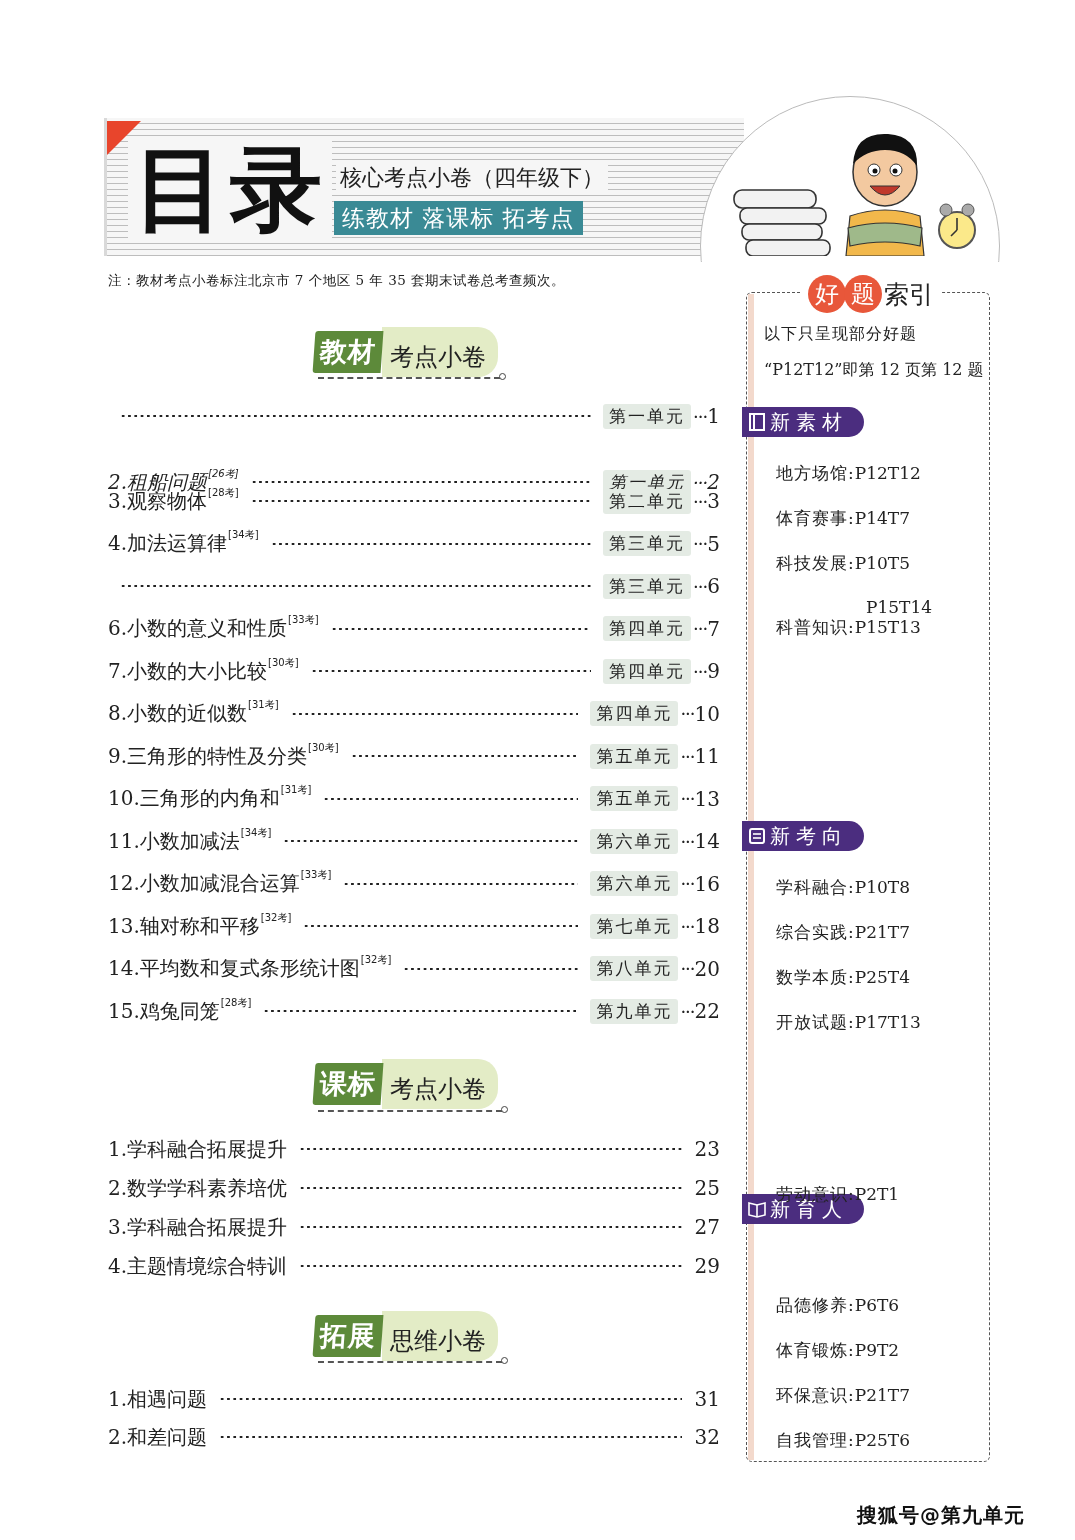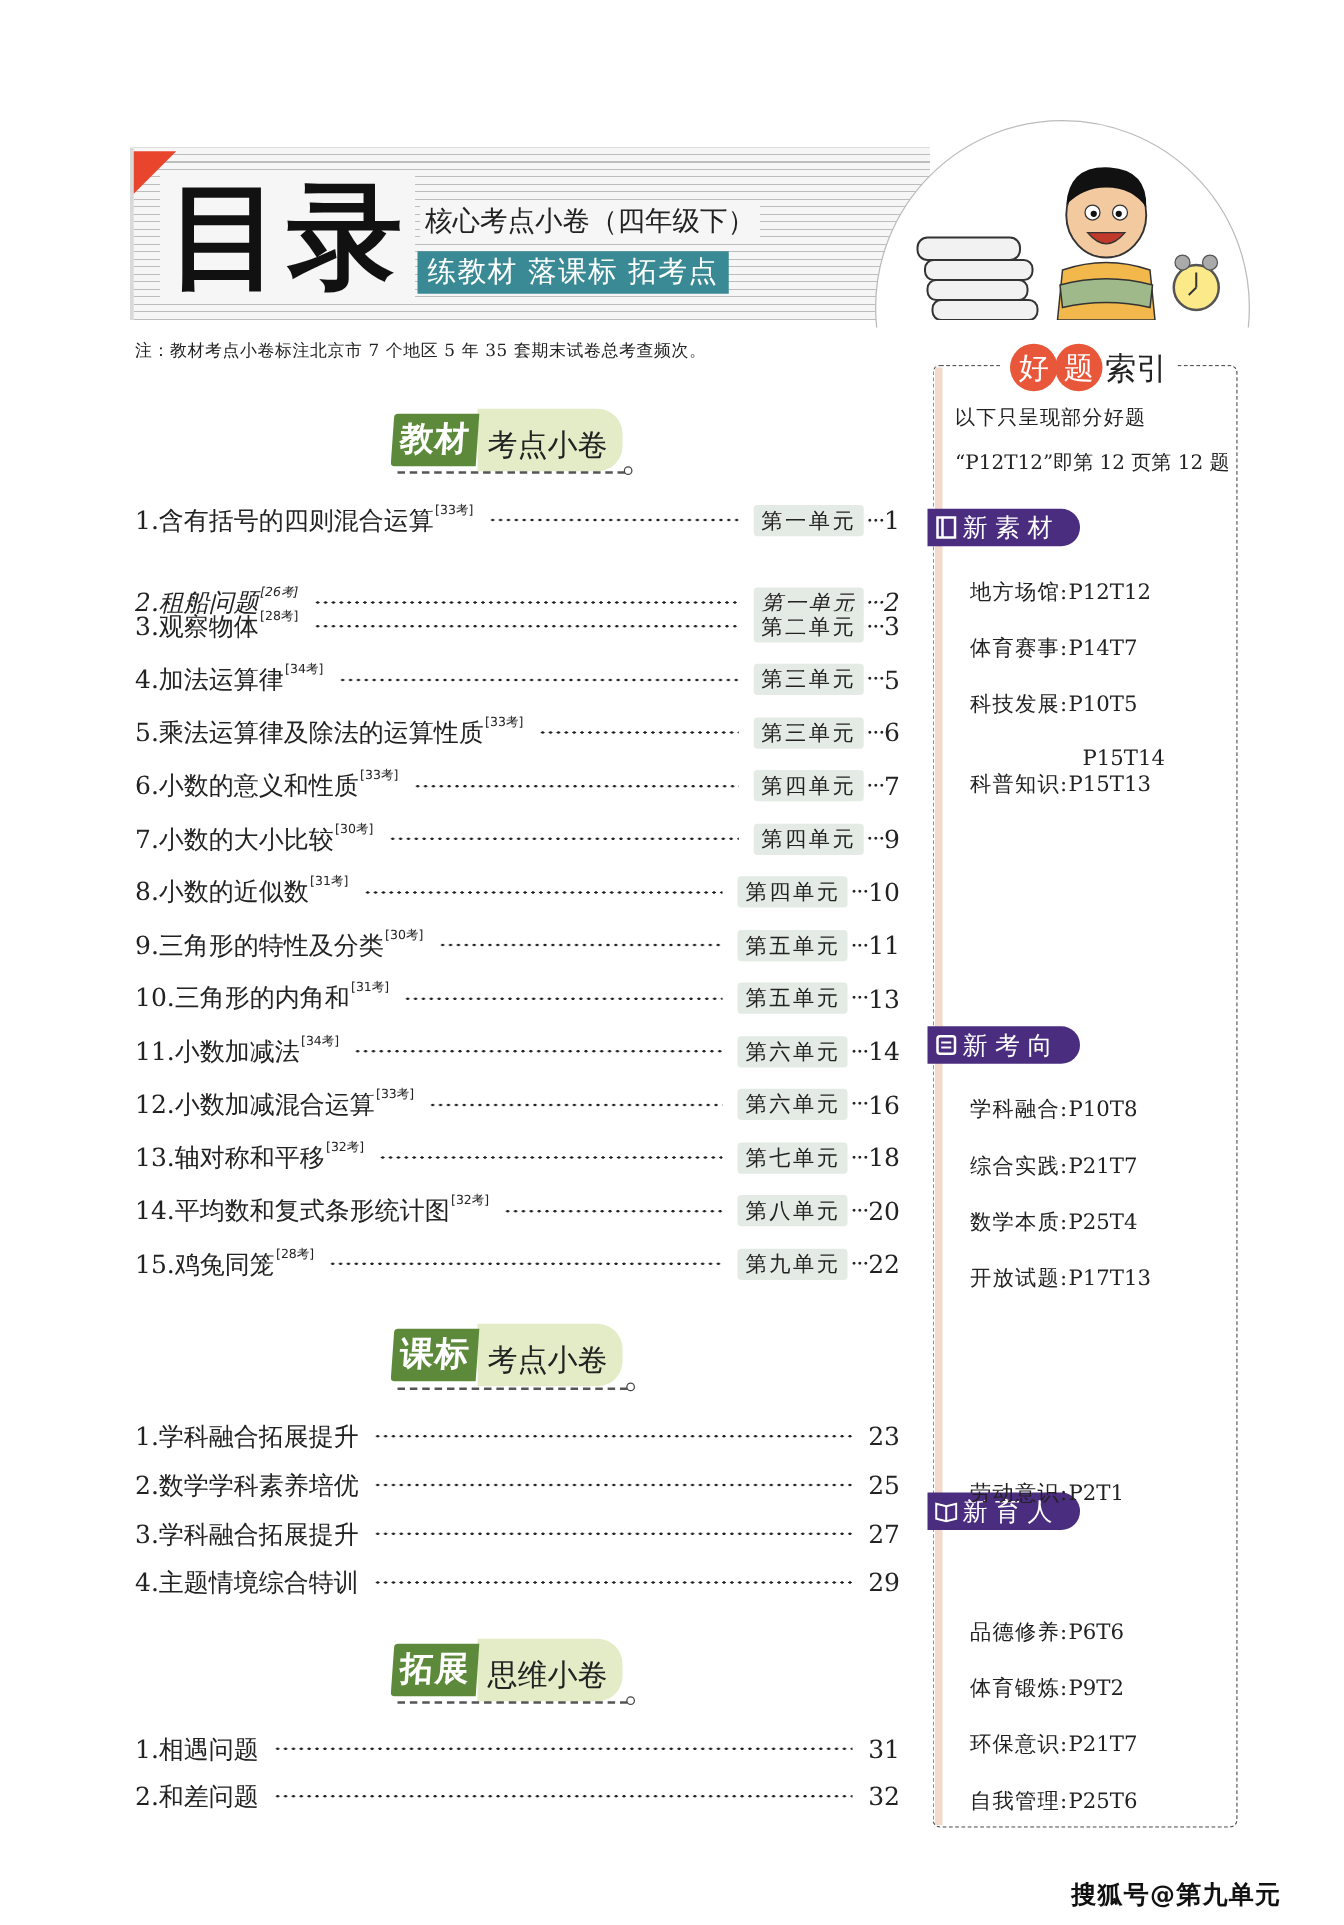--- a/index.html
+++ b/index.html
@@ -156,21 +156,20 @@
 
 <div class="badge" style="left:314px; top:328px;">
   <span class="b-dark">教材</span>
   <span class="b-light">考点小卷</span>
 </div>
 <div class="badge-line" style="left:318px; top:377px; width:182px;"></div>
 <div class="badge-dot" style="left:499px; top:373px;"></div>
 
 <div id="toc-textbook">
     <div class="toc-row" style="top: 401px;">
-      <span class="toc-title"><span class="toc-num">1.</span><span>含有括号的四则混合运算</span><span class="toc-freq">[33考]</span></span>
       <span class="toc-dots"></span>
       <span class="toc-unit">第一单元</span>
       <span class="toc-lead">···</span>
       <span class="toc-page">1</span>
     </div>
     <div class="toc-row" style="top: 467px; font-style: italic;">
       <span class="toc-title"><span class="toc-num">2.</span><span>租船问题</span><span class="toc-freq">[26考]</span></span>
       <span class="toc-dots"></span>
       <span class="toc-unit">第一单元</span>
       <span class="toc-lead">···</span>
@@ -184,21 +183,20 @@
       <span class="toc-page">3</span>
     </div>
     <div class="toc-row" style="top: 528.5px; justify-content: center;">
       <span class="toc-title"><span class="toc-num">4.</span><span>加法运算律</span><span class="toc-freq">[34考]</span></span>
       <span class="toc-dots"></span>
       <span class="toc-unit">第三单元</span>
       <span class="toc-lead">···</span>
       <span class="toc-page">5</span>
     </div>
     <div class="toc-row" style="top: 571px;">
-      <span class="toc-title"><span class="toc-num">5.</span><span>乘法运算律及除法的运算性质</span><span class="toc-freq">[33考]</span></span>
       <span class="toc-dots"></span>
       <span class="toc-unit">第三单元</span>
       <span class="toc-lead">···</span>
       <span class="toc-page">6</span>
     </div>
     <div class="toc-row" style="top: 613.5px;">
       <span class="toc-title"><span class="toc-num">6.</span><span>小数的意义和性质</span><span class="toc-freq">[33考]</span></span>
       <span class="toc-dots"></span>
       <span class="toc-unit">第四单元</span>
       <span class="toc-lead">···</span>

